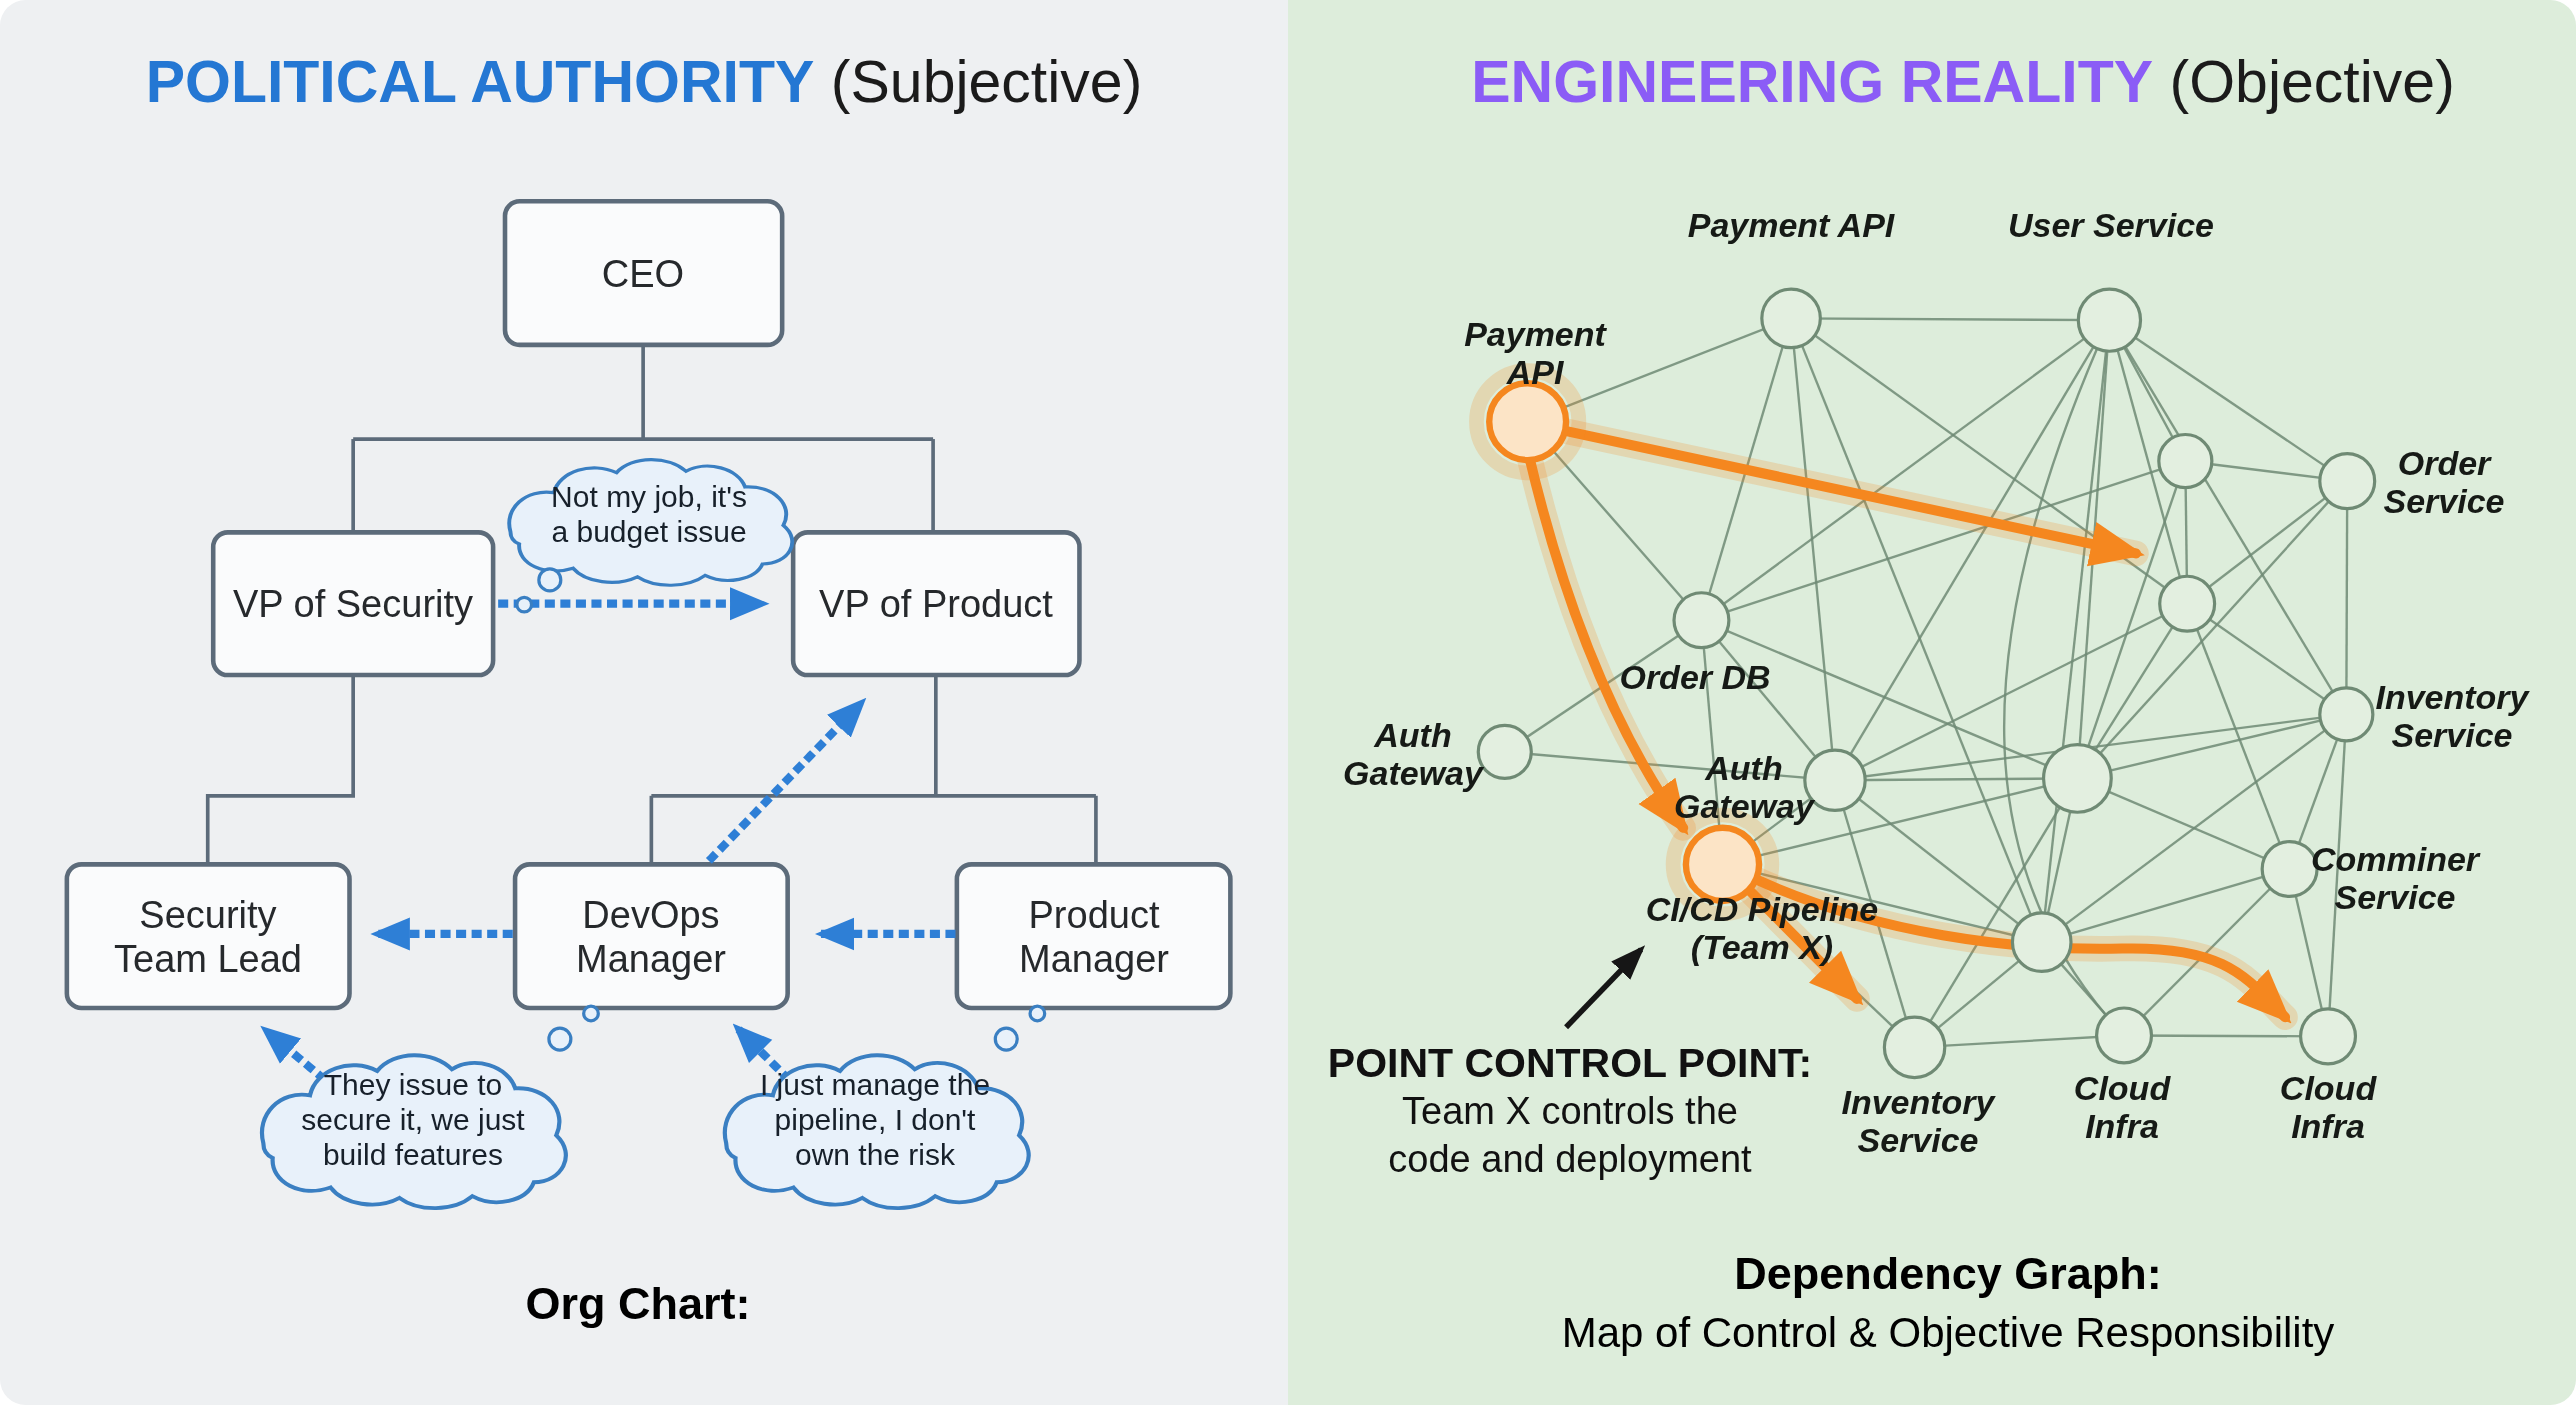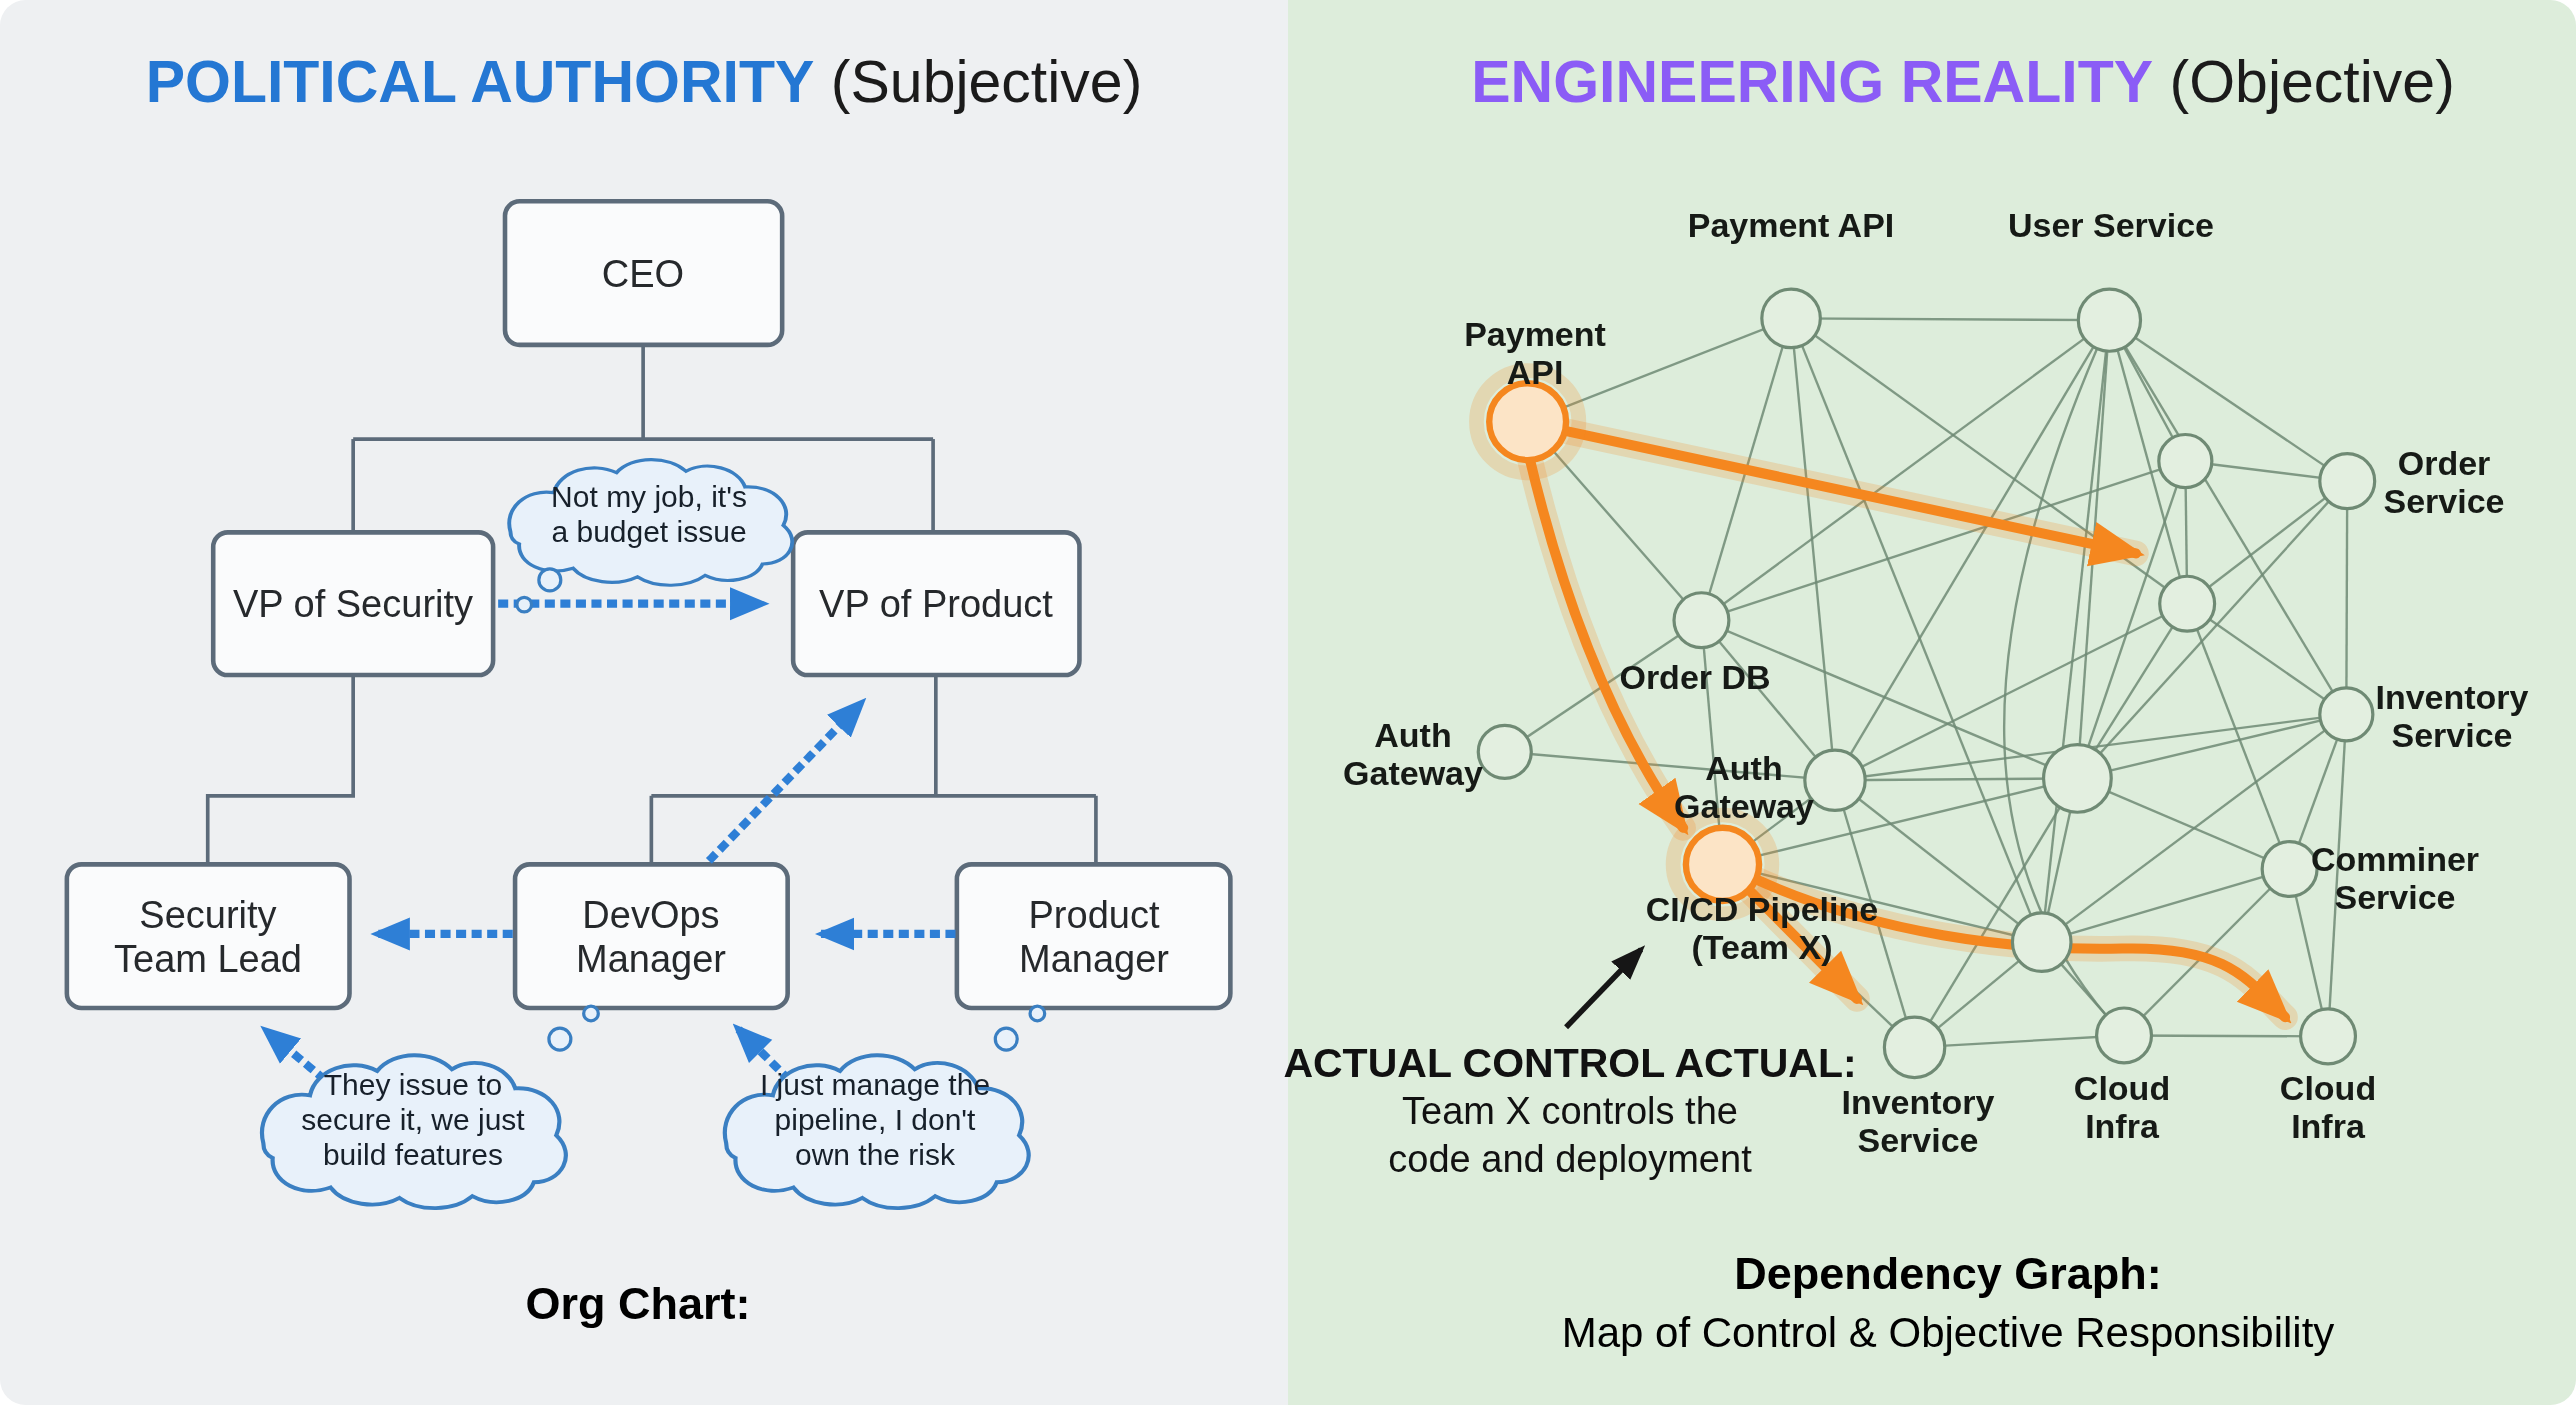--- a/index.html
+++ b/index.html
@@ -11,21 +11,21 @@
   #panel-right{left:1288px;width:1288px;background:#ddeddb;}
   svg#diagram{position:absolute;left:0;top:0;}
   .lbl{position:absolute;transform:translate(-50%,-50%);text-align:center;color:#000000;white-space:nowrap;}
   .title-row{position:absolute;top:48px;width:1288px;display:flex;justify-content:center;align-items:baseline;gap:16.5px;}
   .title-main{font-size:59px;font-weight:bold;letter-spacing:0px;}
   .title-suffix{font-size:59px;font-weight:normal;color:#1b1b1b;}
   #title-left .title-main{color:#2477d3;}
   #title-right .title-main{color:#8b5cf6;}
   .box-lbl{font-size:38px;line-height:44px;color:#26292c;}
   .cloud-lbl{font-size:30px;line-height:35px;color:#17202a;}
-  .node-lbl{font-size:34px;line-height:38px;font-weight:bold;color:#161a16;}
+  .node-lbl{font-size:34px;line-height:38px;font-weight:bold;color:#161a16;font-style:italic;}
   .caption{line-height:59px;}
   .caption .cap-title{font-size:45px;font-weight:bold;}
   .caption .cap-sub{font-size:42px;font-weight:normal;}
   .annotation{line-height:48px;color:#111;}
   .annotation .ann-head{font-size:41px;font-weight:bold;}
   .annotation .ann-line{font-size:38px;}
 </style>
 </head>
 <body>
 
@@ -278,20 +278,20 @@
   <div class="lbl node-lbl" style="left:2122px;top:1107px;">
     <span style="display:block">Cloud</span>
     <span style="display:block">Infra</span>
   </div>
   <div class="lbl node-lbl" style="left:2328px;top:1107px;">
     <span style="display:block">Cloud</span>
     <span style="display:block">Infra</span>
   </div>
 
   <div class="lbl annotation" style="left:1570px;top:1111px;">
-    <span class="ann-head" style="display:block">ACTUAL CONTROL ACTUAL:</span>
+    <span class="ann-head" style="display:block">POINT CONTROL POINT:</span>
     <span class="ann-line" style="display:block">Team X controls the</span>
     <span class="ann-line" style="display:block">code and deployment</span>
   </div>
 
  </div>
 </div>
 
 
 </body></html>

